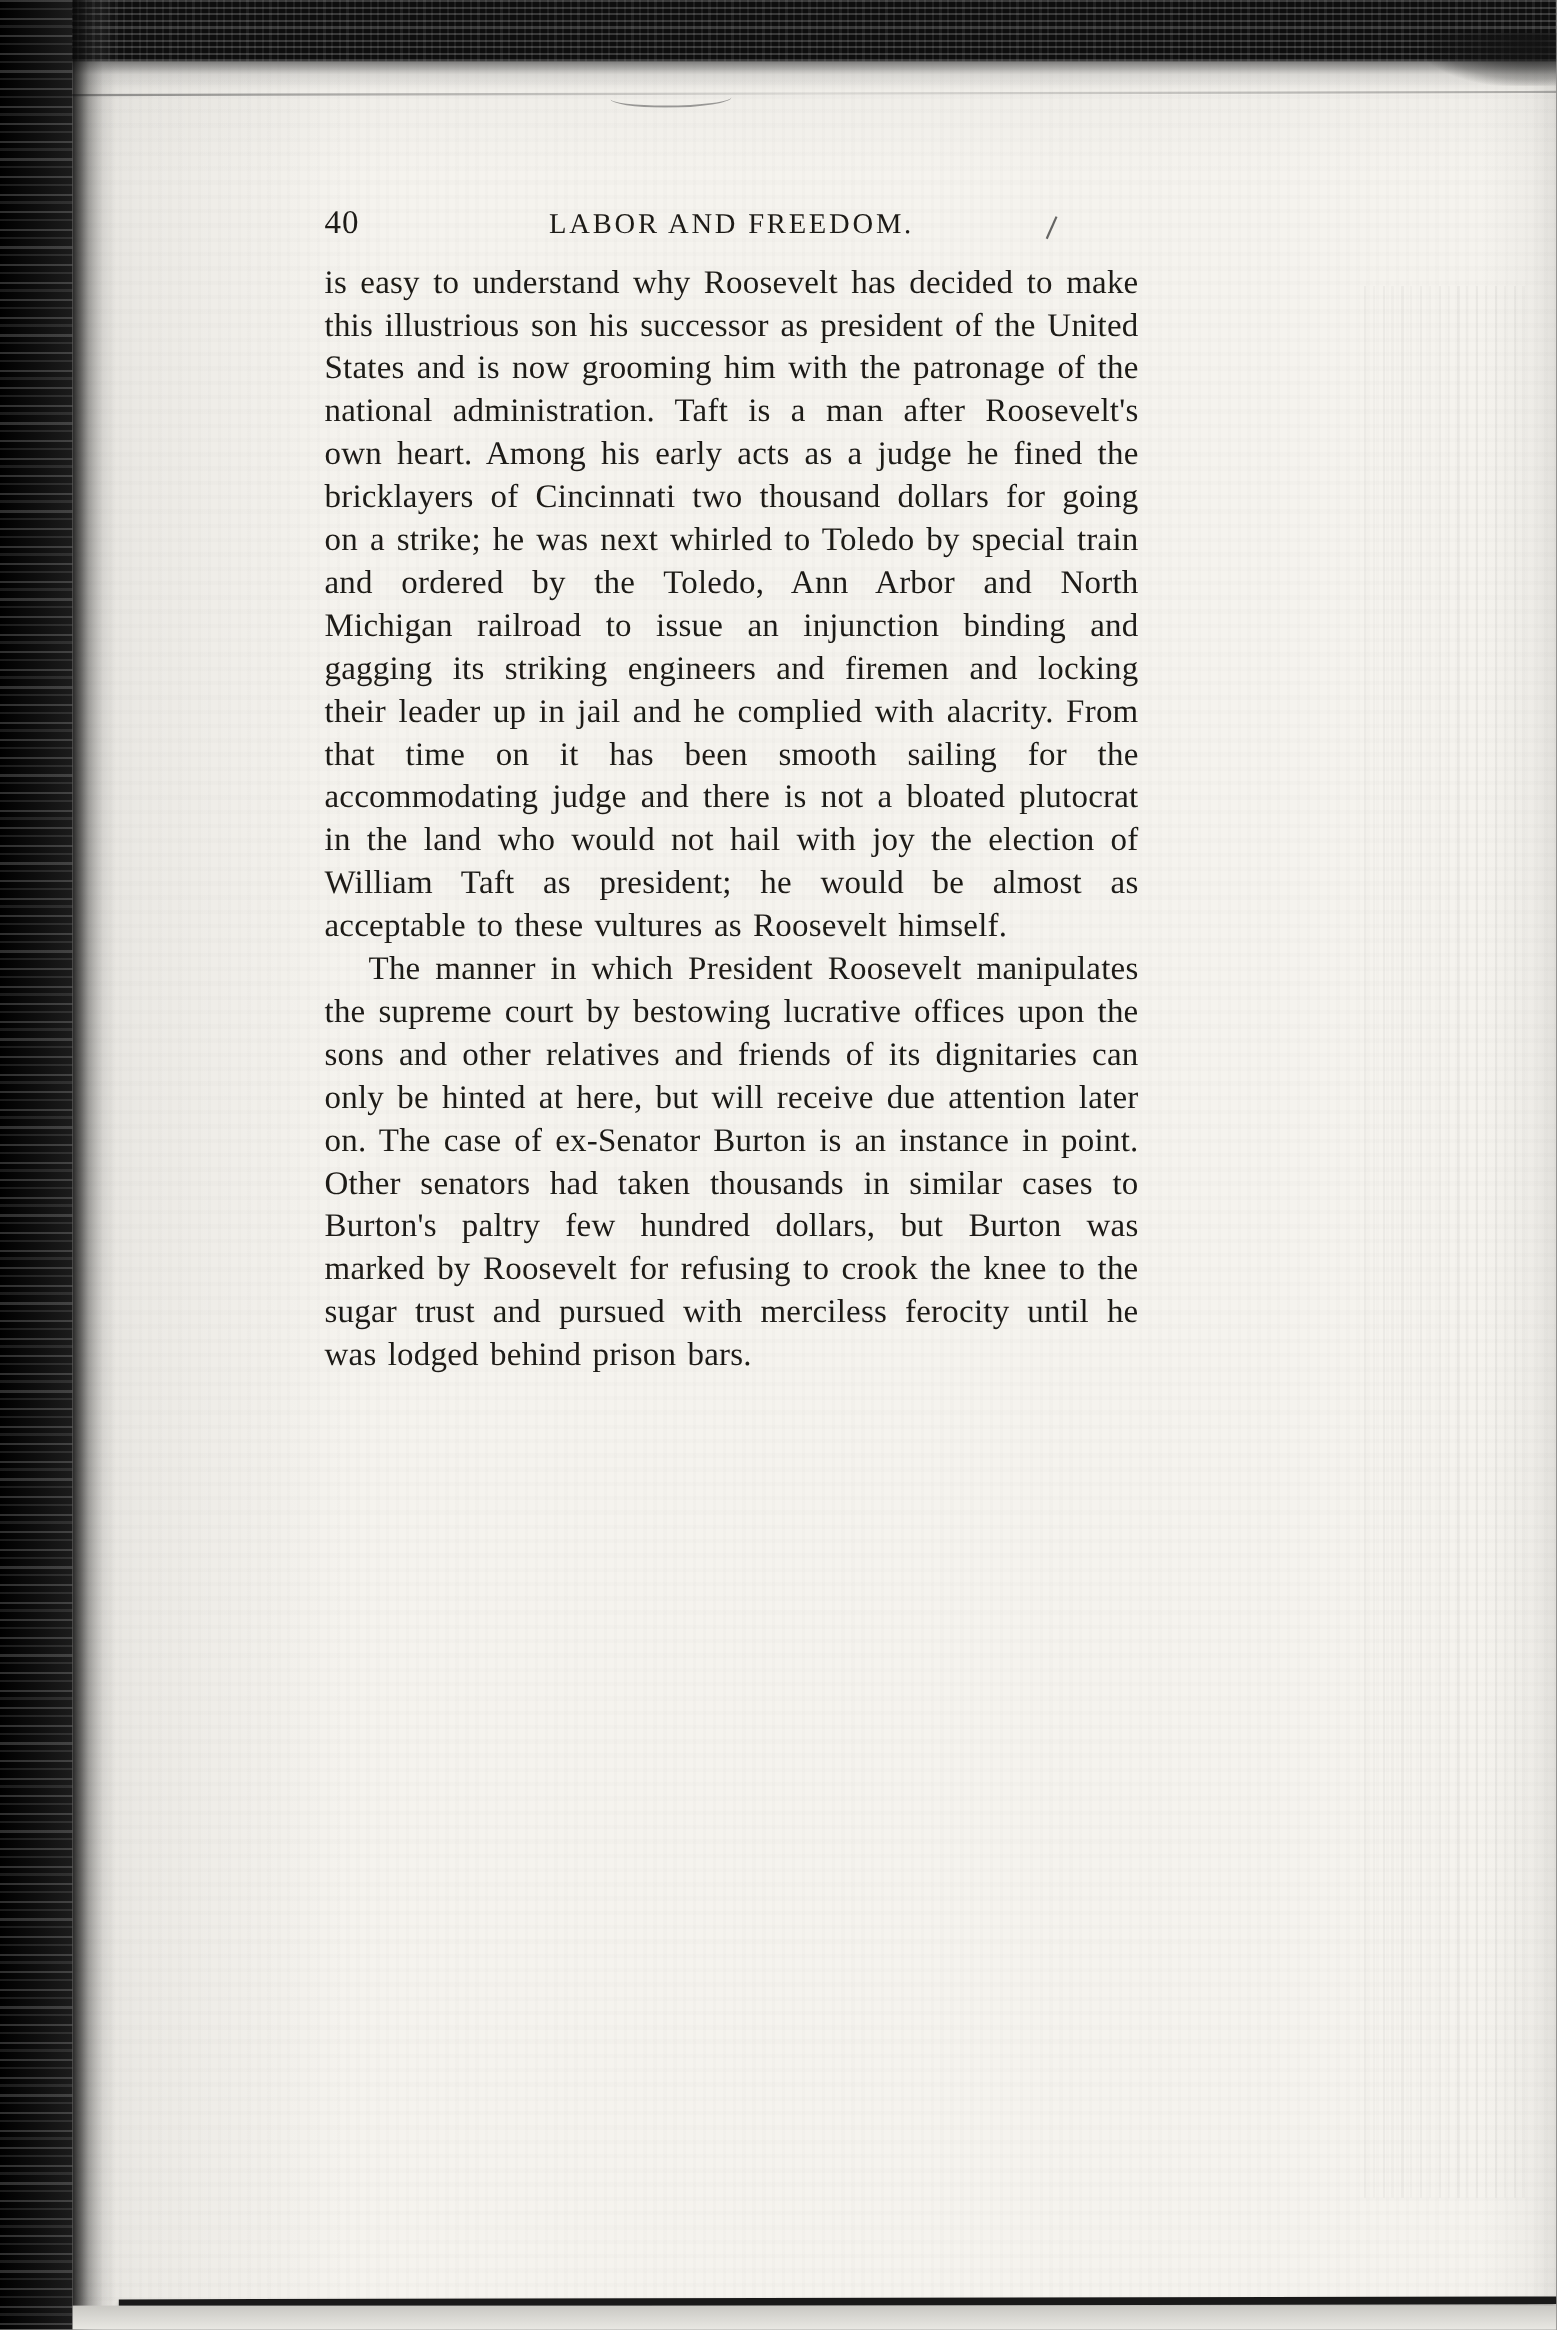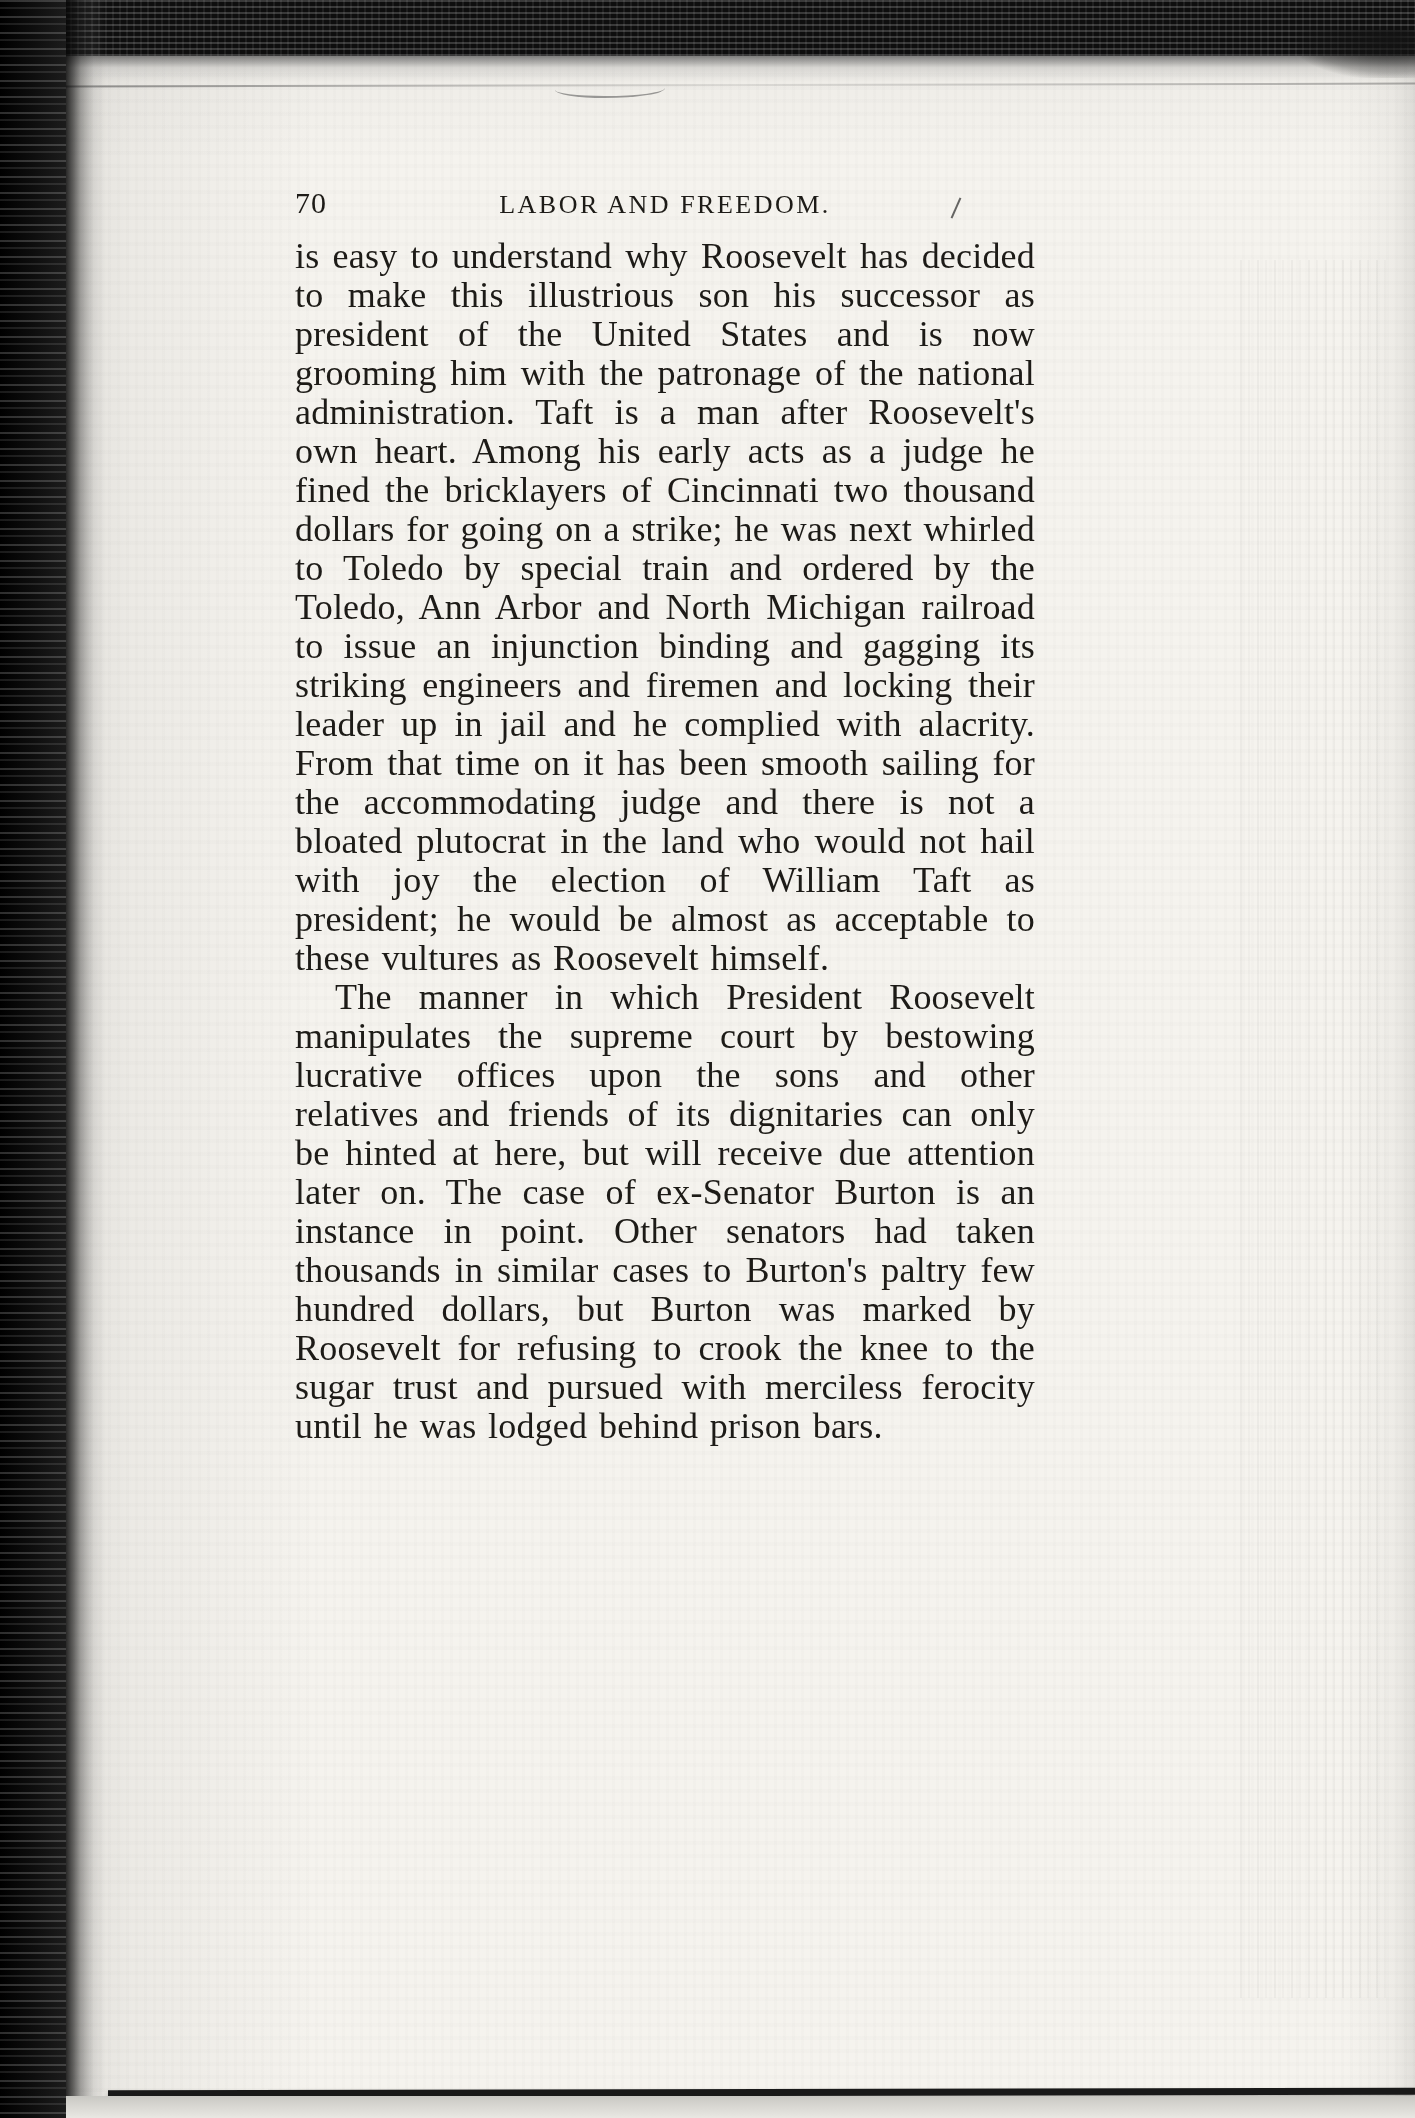--- a/index.html
+++ b/index.html
@@ -155,21 +155,21 @@
   .ink-mark {
     position: absolute;
     right: 78px; top: -16px;
     width: 2px; height: 22px;
     background: rgba(40,40,40,0.7);
     transform: rotate(24deg);
   }
 
   .page-body p {
     margin: 0;
-    font-size: 36px;
+    font-size: 30px;
     line-height: 39px;
     text-align: justify;
     letter-spacing: 0.2px;
     word-spacing: 2.5px;
   }
   .page-body p.indent {
     text-indent: 40px;
   }
 </style>
 </head>
@@ -184,21 +184,21 @@
   <div class="fold-line"></div>
   <div class="fold-squiggle"></div>
 
   <div class="edge-left"></div>
 
   <div class="right-streaks"></div>
 
   <div class="content">
 
     <div class="page-header">
-      <span class="page-number">70</span>
+      <span class="page-number">40</span>
       <span class="running-title">LABOR AND FREEDOM.</span>
       <span class="header-right">
         <span class="ink-mark"></span>
       </span>
     </div>
 
     <div class="page-body">
       <p class="noindent">is easy to understand why Roosevelt has decided to make this illustrious son his successor as president of the United States and is now grooming him with the patronage of the national administration. Taft is a man after Roosevelt's own heart. Among his early acts as a judge he fined the bricklayers of Cincinnati two thousand dollars for going on a strike; he was next whirled to Toledo by special train and ordered by the Toledo, Ann Arbor and North Michigan railroad to issue an injunction binding and gagging its striking engineers and firemen and locking their leader up in jail and he complied with alacrity. From that time on it has been smooth sailing for the accommodating judge and there is not a bloated plutocrat in the land who would not hail with joy the election of William Taft as president; he would be almost as acceptable to these vultures as Roosevelt himself.</p>
       <p class="indent">The manner in which President Roosevelt manipulates the supreme court by bestowing lucrative offices upon the sons and other relatives and friends of its dignitaries can only be hinted at here, but will receive due attention later on. The case of ex-Senator Burton is an instance in point. Other senators had taken thousands in similar cases to Burton's paltry few hundred dollars, but Burton was marked by Roosevelt for refusing to crook the knee to the sugar trust and pursued with merciless ferocity until he was lodged behind prison bars.</p>
     </div>

